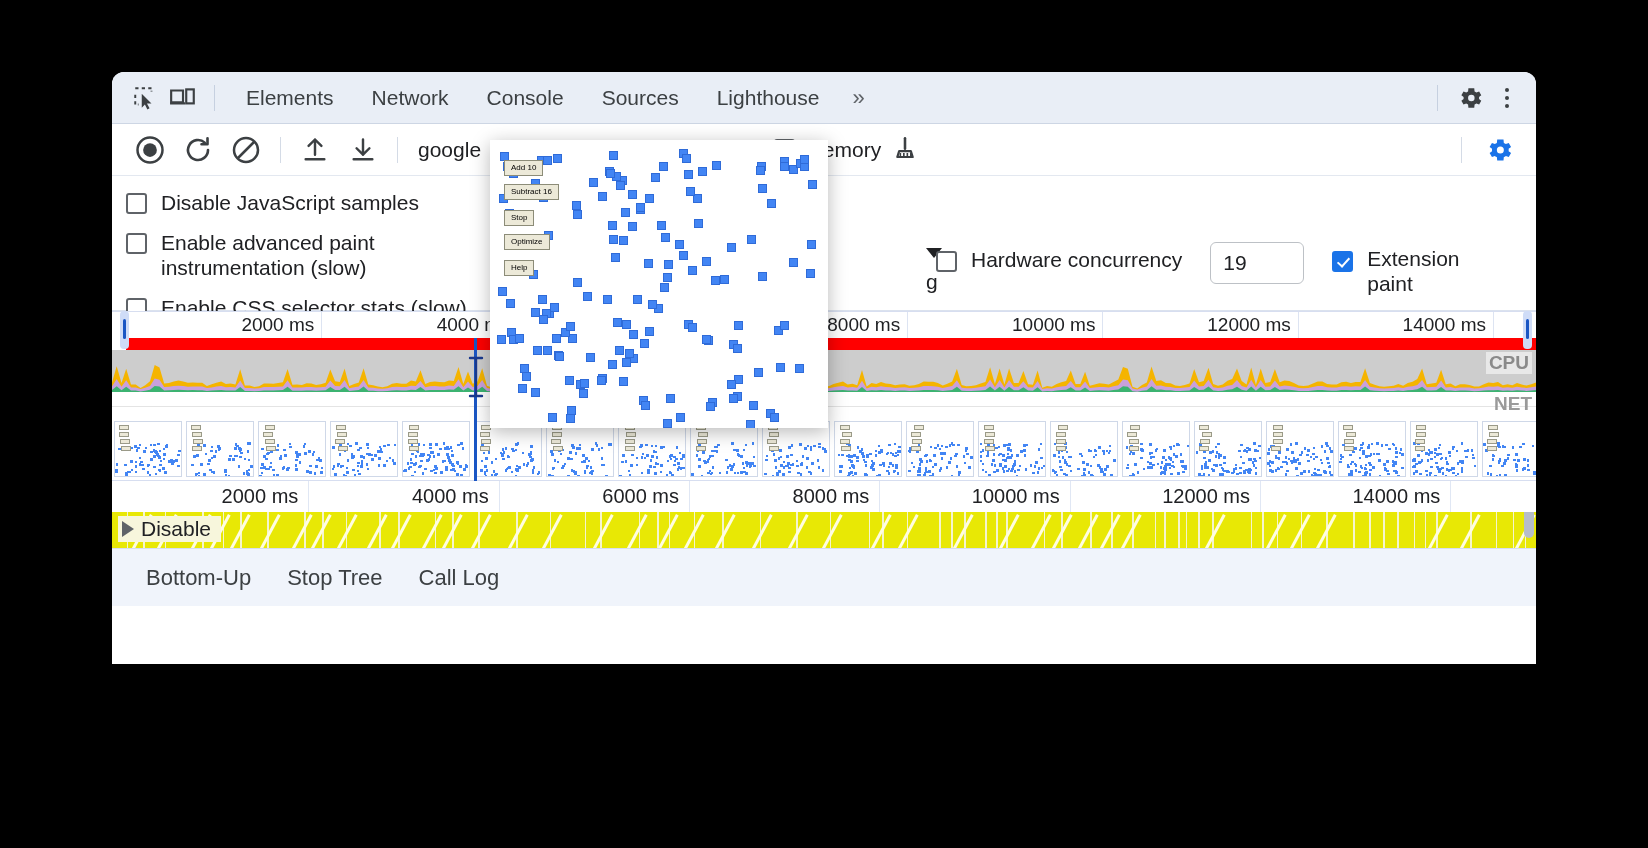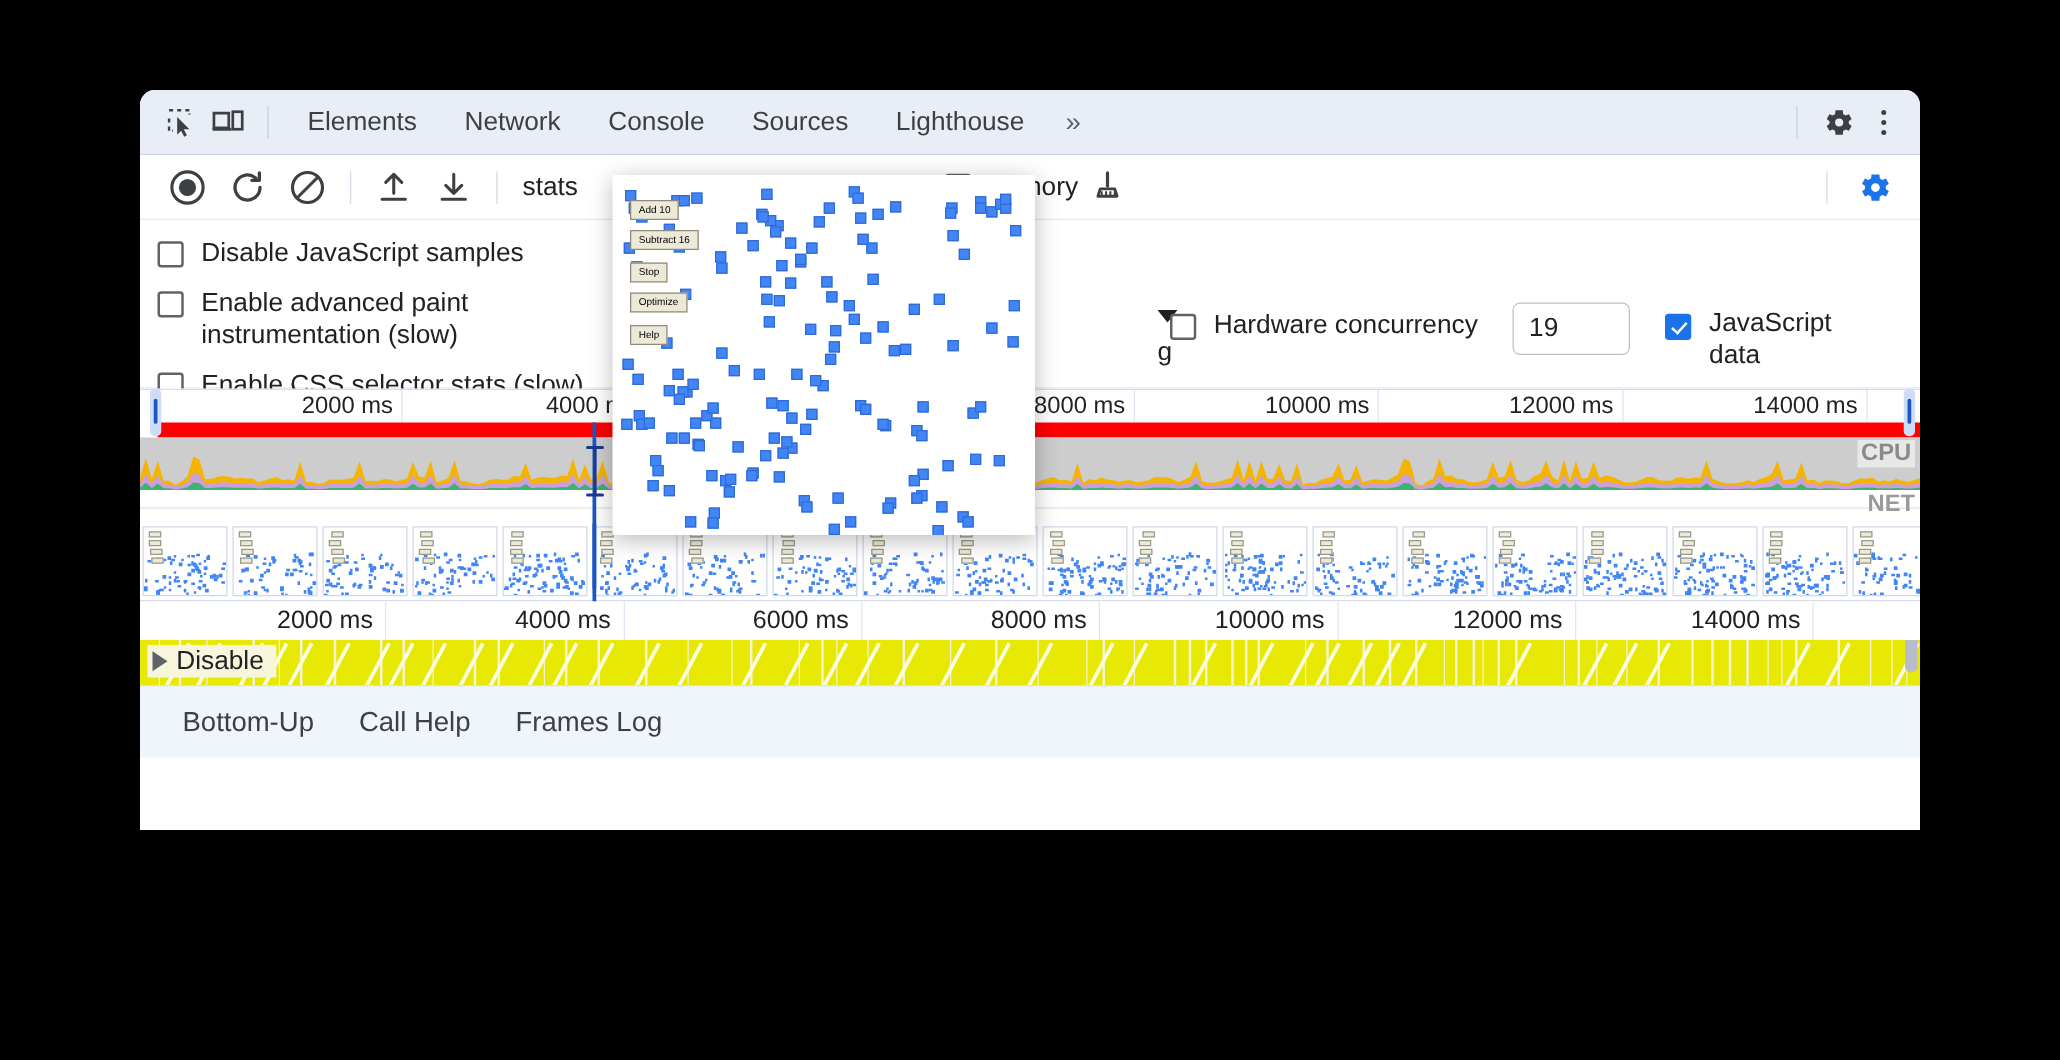--- a/index.html
+++ b/index.html
@@ -326,21 +326,21 @@
         <svg width="28" height="28" viewBox="0 0 24 24">
             <path d="M12 3v13M6.5 8.5L12 3l5.5 5.5M4 20h16" fill="none" stroke="#3c4043" stroke-width="2.1" stroke-linecap="round" stroke-linejoin="round"></path>
           </svg>
       </div>
       <div class="rt-btn">
         <svg width="28" height="28" viewBox="0 0 24 24">
             <path d="M12 16V3M6.5 10.5L12 16l5.5-5.5M4 20h16" fill="none" stroke="#3c4043" stroke-width="2.1" stroke-linecap="round" stroke-linejoin="round"></path>
           </svg>
       </div>
       <div class="rt-sep"></div>
-      <div class="rt-url">stats</div>
+      <div class="rt-url">google</div>
       <div class="rt-check" style="margin-left:190px;">
         <span>eenshots</span>
       </div>
       <div class="rt-check">
         <span class="cb"></span>
         <span>Memory</span>
       </div>
       <div class="rt-btn">
         <svg width="28" height="28" viewBox="0 0 24 24">
           <path d="M12 2v9" stroke="#3c4043" stroke-width="2.2" stroke-linecap="round"></path>
@@ -382,21 +382,21 @@
         <div style="margin-left:330px; margin-top:12px; font-size:21px; color:#202124;">g</div>
       </div>
 
       <div class="set-right" style="margin-left:10px; margin-top:52px;">
         <span class="cb" style="margin-top:9px;"></span>
         <span style="font-size:21px;color:#202124;margin-top:6px;white-space:nowrap;">Hardware concurrency</span>
         <div class="num-input">
           <span>19</span>
         </div>
         <span class="cb checked" style="margin-top:9px;margin-left:14px;"></span>
-        <span class="label" style="margin-top:4px;">JavaScript data</span>
+        <span class="label" style="margin-top:4px;">Extension paint</span>
       </div>
     </div>
 
     <div class="overview">
       <div class="ov-ruler" id="ovRuler">
           <div class="divider" style="left: 209.291px;"></div>
           <div class="tick" style="left: 209.291px;">2000 ms</div>
           <div class="divider" style="left: 404.582px;"></div>
           <div class="tick" style="left: 404.582px;">4000 ms</div>
           <div class="divider" style="left: 599.873px;"></div>
@@ -2072,22 +2072,22 @@
         </div>
       <div class="frames-label">
         <span class="tri"></span>
         <span>Disable</span>
       </div>
       <div class="vscroll" style="top:-18px;"></div>
     </div>
 
     <div class="bottom-tabs">
       <div class="btab">Bottom-Up</div>
-      <div class="btab">Call Help</div>
-      <div class="btab">Frames Log</div>
+      <div class="btab">Stop Tree</div>
+      <div class="btab">Call Log</div>
     </div>
   </div>
 
   <div class="popup" id="popup">
       <i class="sq" style="left:93.4px;top:151.9px;"></i>
       <i class="sq" style="left:47.2px;top:16.0px;"></i>
       <i class="sq" style="left:16.5px;top:187.8px;"></i>
       <i class="sq" style="left:188.9px;top:8.7px;"></i>
       <i class="sq" style="left:263.9px;top:227.8px;"></i>
       <i class="sq" style="left:33.6px;top:21.2px;"></i>

